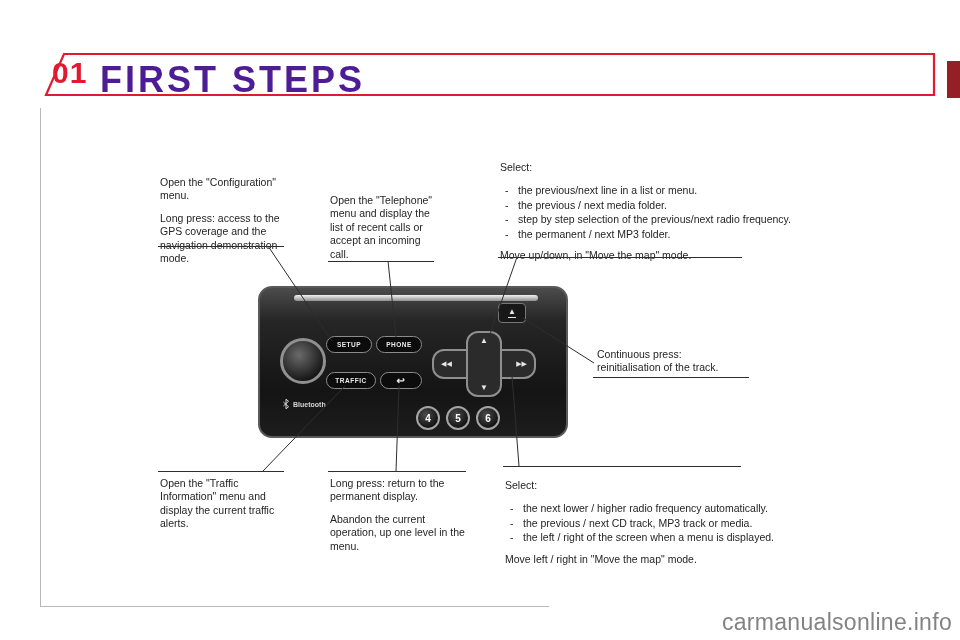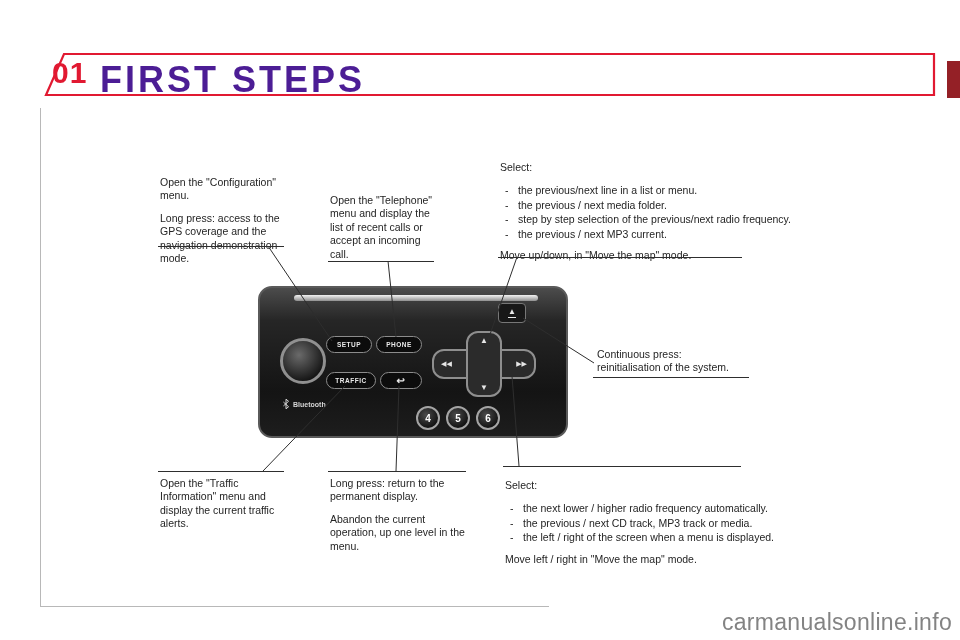--- a/index.html
+++ b/index.html
@@ -90,28 +90,28 @@
     <p>Open the "Telephone" menu and display the list of recent calls or accept an incoming call.</p>
   </div>
   <div class="rule" style="left:328px;top:261px;width:106px;"></div>
 
   <div class="co" style="left:500px;top:153px;width:365px;">
     <p class="t">Select:</p>
     <ul class="dash">
       <li>the previous/next line in a list or menu.</li>
       <li>the previous / next media folder.</li>
       <li>step by step selection of the previous/next radio frequency.</li>
-      <li>the previous / next MP3 current.</li>
+      <li>the permanent / next MP3 folder.</li>
     </ul>
     <p class="t">Move up/down, in "Move the map" mode.</p>
   </div>
   <div class="rule" style="left:498px;top:257px;width:244px;"></div>
 
   <div class="co" style="left:597px;top:348px;width:150px;">
-    <p>Continuous press: reinitialisation of the system.</p>
+    <p>Continuous press: reinitialisation of the track.</p>
   </div>
   <div class="rule" style="left:593px;top:377px;width:156px;"></div>
 
   <div class="rule" style="left:158px;top:471px;width:126px;"></div>
   <div class="co" style="left:160px;top:477px;width:124px;">
     <p>Open the "Traffic Information" menu and display the current traffic alerts.</p>
   </div>
 
   <div class="rule" style="left:328px;top:471px;width:138px;"></div>
   <div class="co" style="left:330px;top:477px;width:138px;">

